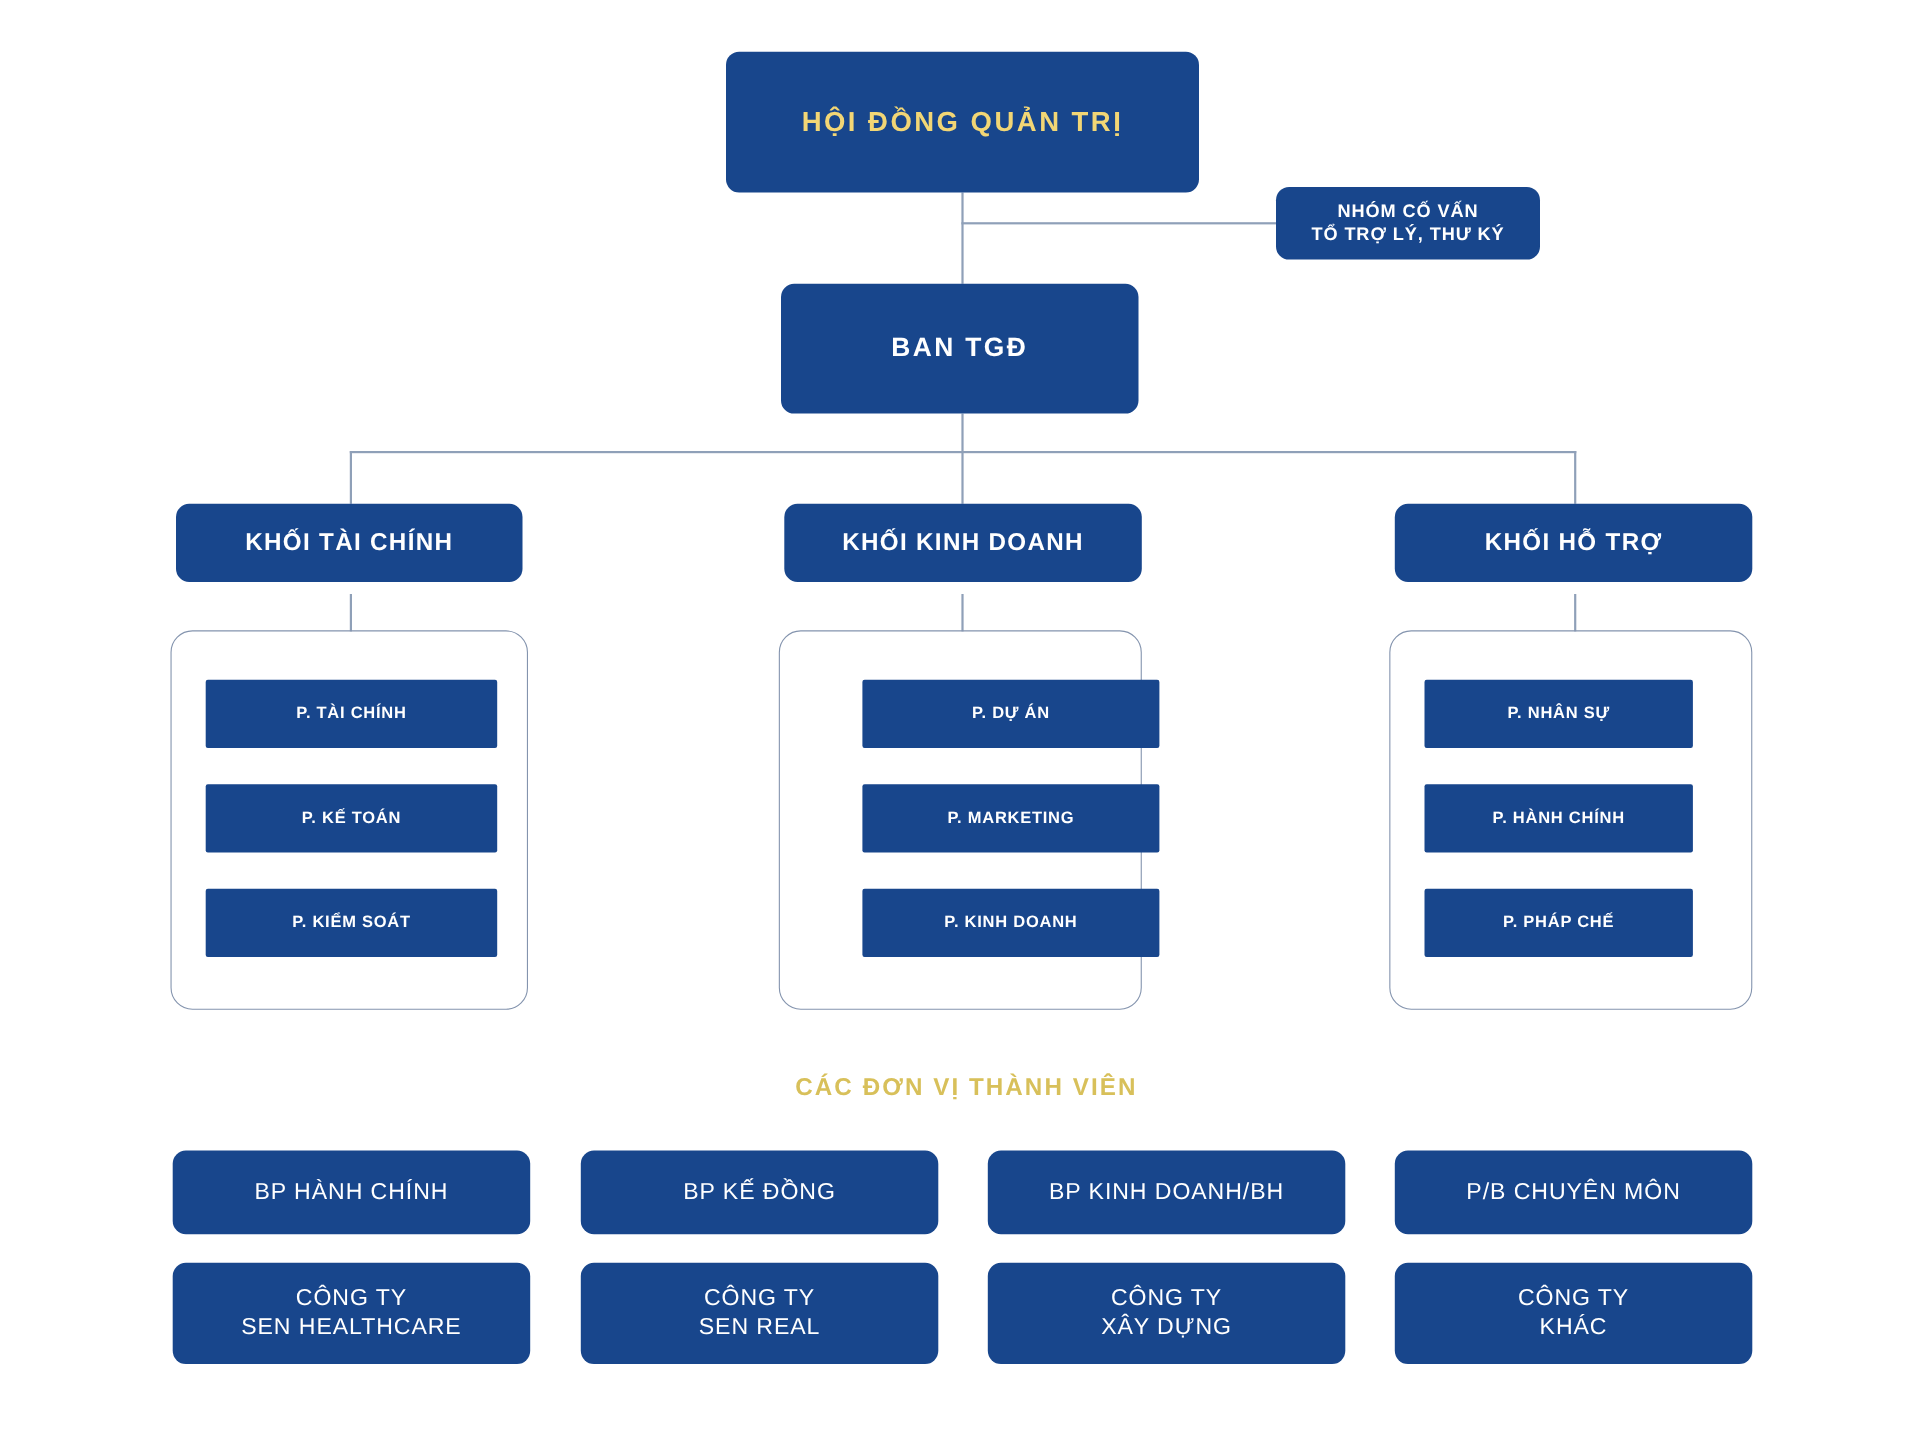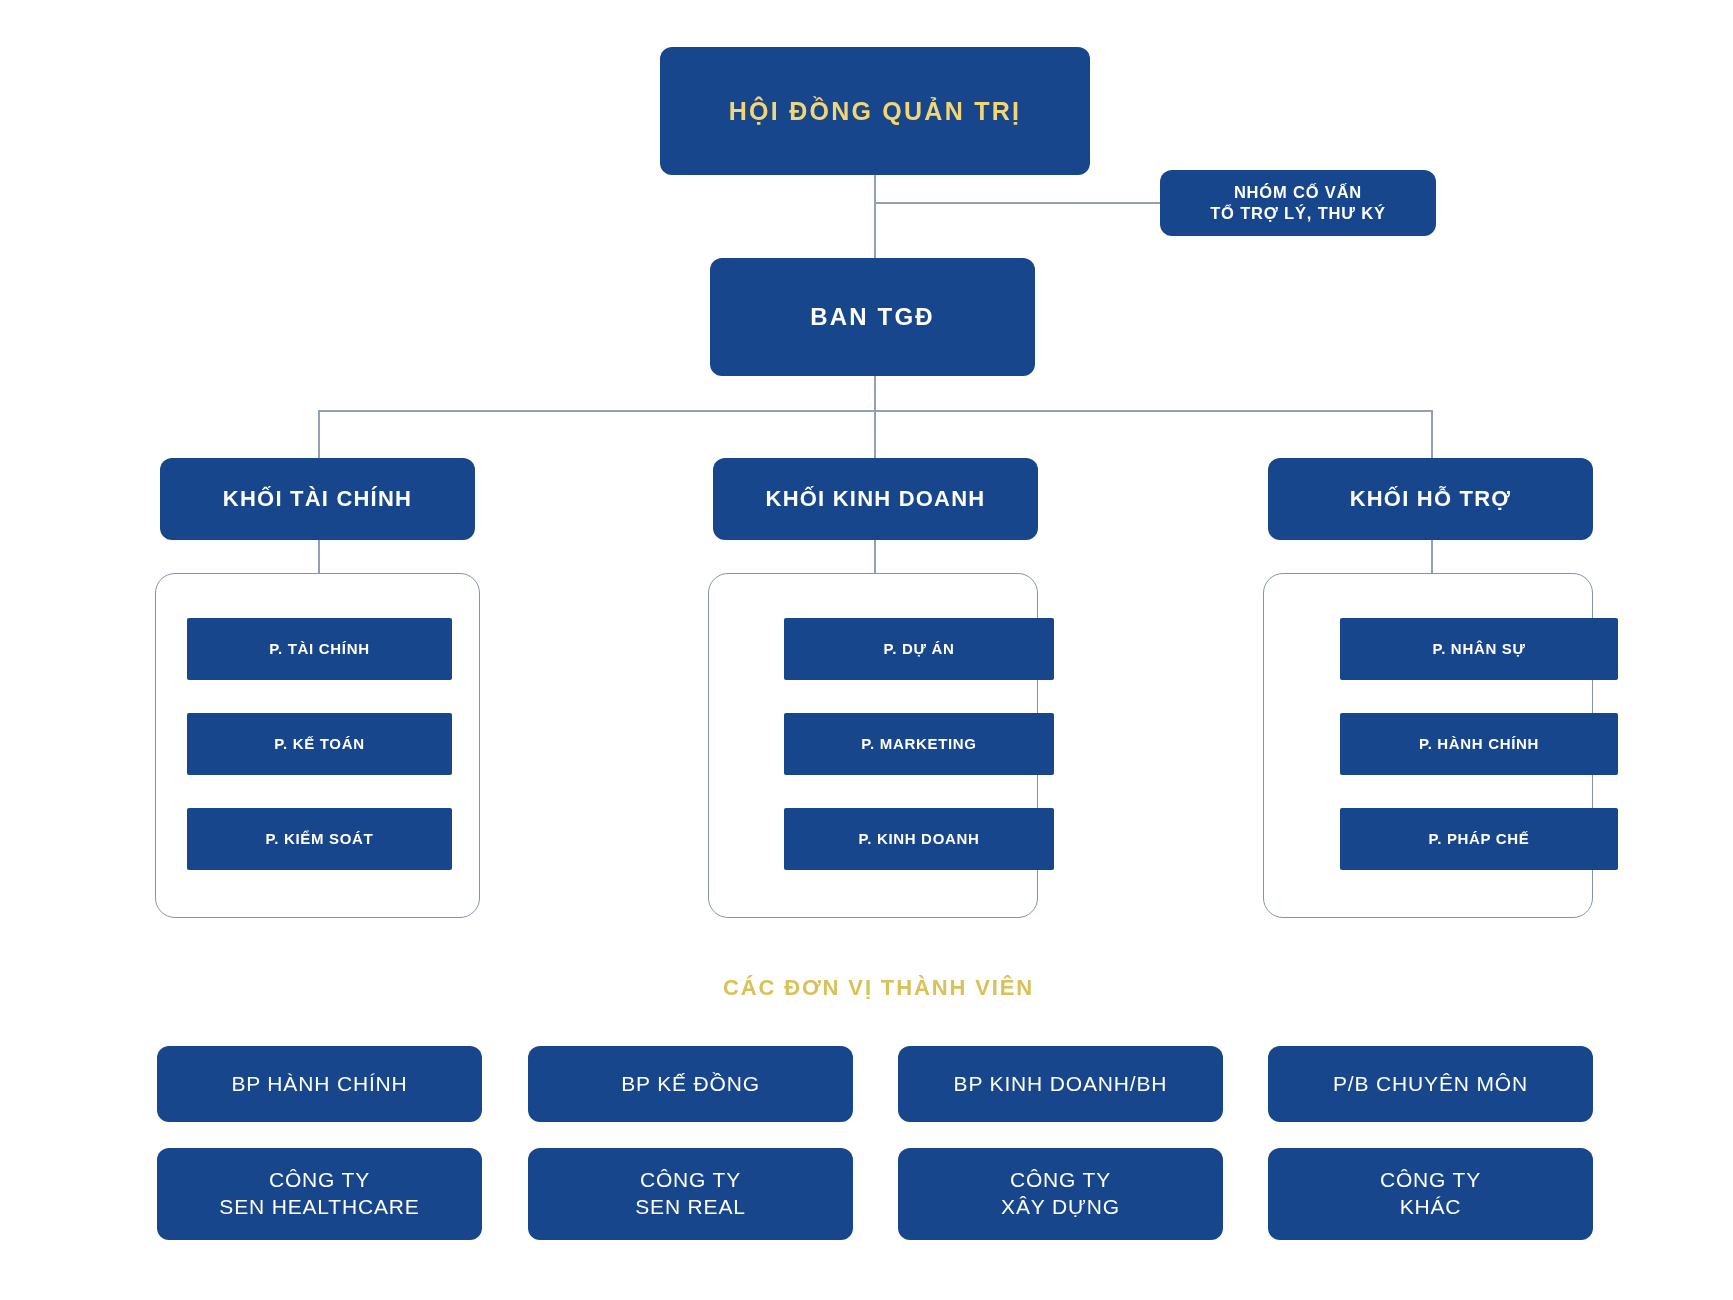--- a/index.html
+++ b/index.html
@@ -35,33 +35,33 @@
 
   .box-label { display: block; white-space: pre-line; }
 
   
   .node-board {
     left: 660px; top: 47px; width: 430px; height: 128px;
     font-size: 25px; font-weight: 700;
     letter-spacing: 0.09em;
   }
   .node-advisor {
-    left: 1160px; top: 170px; width: 276px; height: 66px;
+    left: 1160px; top: 170px; width: 240px; height: 66px;
     font-size: 16.5px; font-weight: 700;
     letter-spacing: 0.05em;
   }
   .node-ceo {
     left: 710px; top: 258px; width: 325px; height: 118px;
     font-size: 24px; font-weight: 700;
     letter-spacing: 0.09em;
     text-align: center;
   }
 
   .node-division {
-    top: 458px; height: 82px;
+    top: 458px; height: 71px;
     font-size: 22px; font-weight: 700;
     letter-spacing: 0.055em;
   }
   .div-0 { left: 160px;  width: 315px; }
   .div-1 { left: 713px;  width: 325px; }
   .div-2 { left: 1268px; width: 325px; }
 
   
   .dept-frame {
     position: absolute;
@@ -77,21 +77,21 @@
   .frame-2 { left: 1263px; width: 330px; }
 
   .node-dept {
     height: 62px;
     font-size: 15px; font-weight: 700;
     letter-spacing: 0.045em;
     border-radius: 2px;
   }
   .dept-col-0 { left: 187px;  width: 265px; }
   .dept-col-1 { left: 740px;  width: 270px; margin-left: 44px; }
-  .dept-col-2 { left: 1295px; width: 278px; margin-left: 45px; }
+  .dept-col-2 { left: 1295px; width: 244px; }
   .dept-row-0 { top: 618px; }
   .dept-row-1 { top: 713px; }
   .dept-row-2 { top: 808px; }
 
   
   .member-heading {
     position: absolute;
     left: 0; right: 0; top: 975px;
     text-align: center;
     color: #d8c05a;

